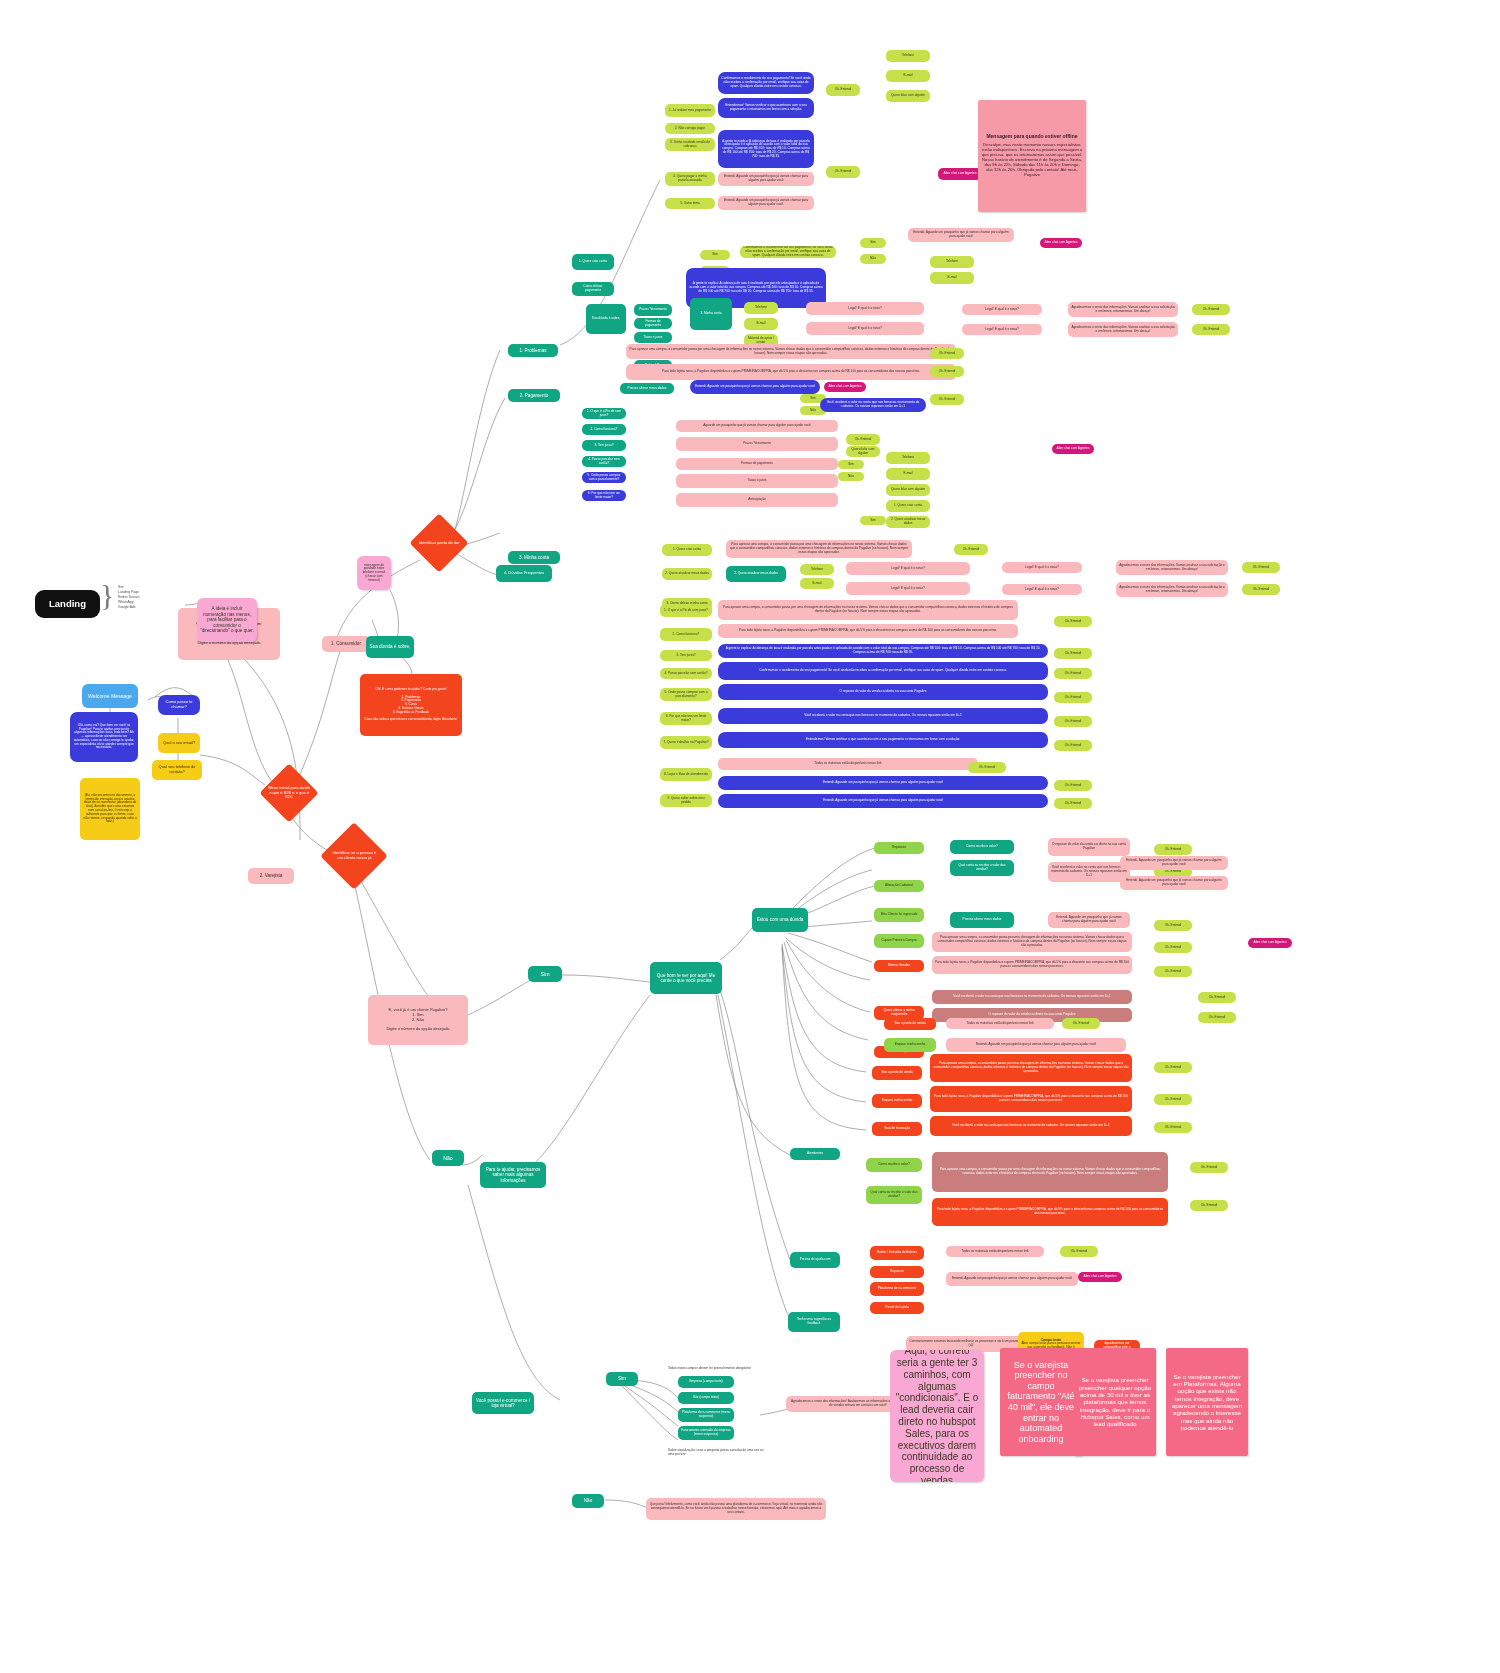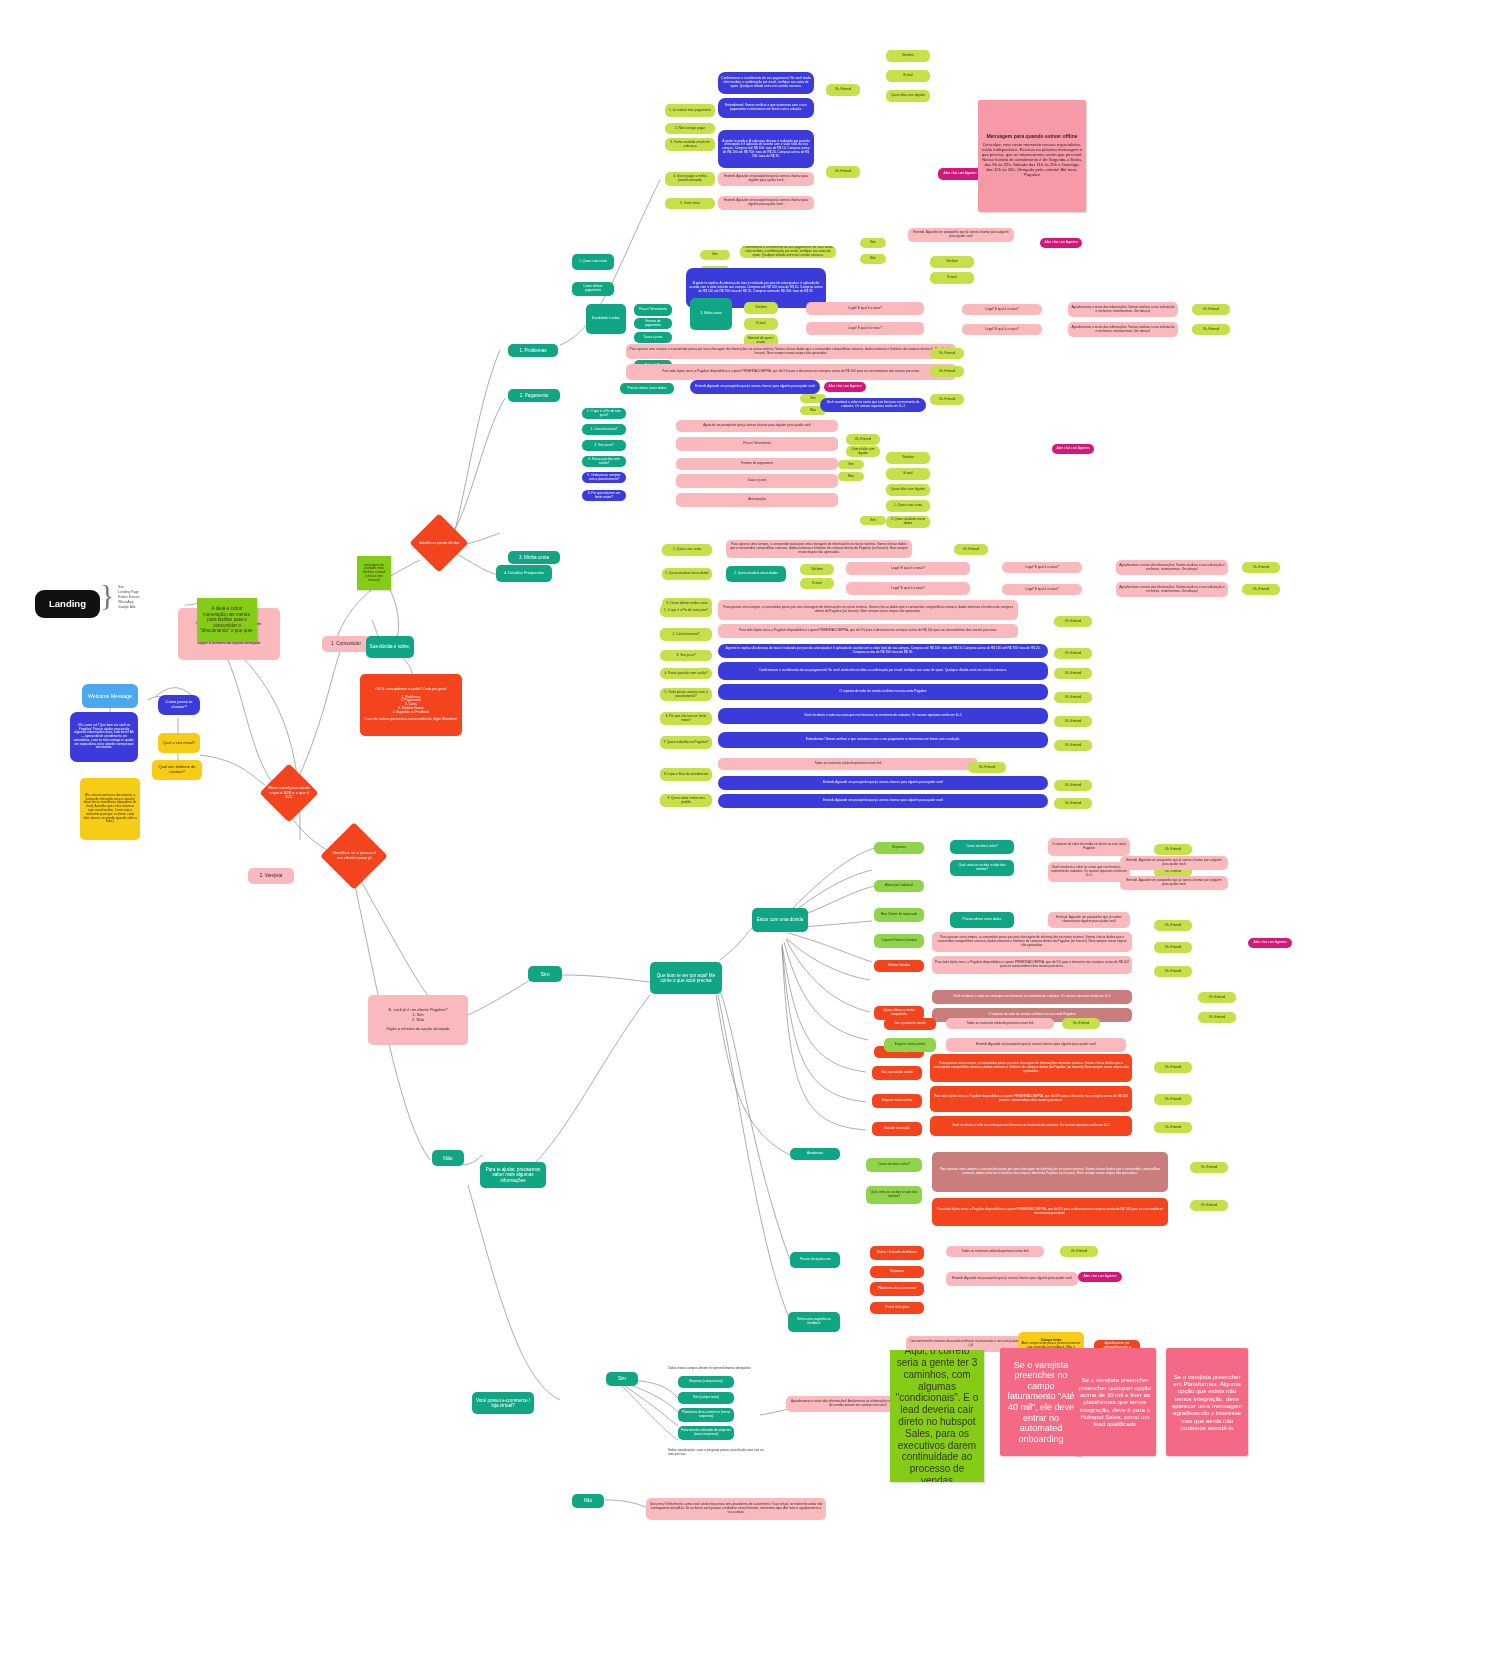--- a/index.html
+++ b/index.html
@@ -14,21 +14,21 @@
   .n-blue{background:#3b3bdb;color:#ffffff;border-radius:7px;}
   .n-lightblue{background:#4aa8ef;color:#ffffff;border-radius:6px;}
   .n-teal{background:#11a683;color:#ffffff;}
   .n-pink{background:#f9b9bd;color:#3a2d2f;}
   .n-rose{background:#c97d7d;color:#ffffff;}
   .n-magenta{background:#d4187a;color:#ffffff;}
   .n-red{background:#f4441e;color:#ffffff;}
   .n-lime{background:#c6e04a;color:#33381a;}
   .n-green{background:#8fd44a;color:#2c3a14;}
   .n-yellow{background:#f7cc17;color:#3a3007;}
-  .n-sticky{background:#84cc16;color:#3a3620;border-radius:0;
+  .n-sticky{background:#f9a8d4;color:#3a3620;border-radius:6px;
             box-shadow:1px 1px 2px rgba(0,0,0,.18);}
   .n-sticky-pink{background:#f79aa8;color:#3a2226;border-radius:2px;
             box-shadow:1px 1px 2px rgba(0,0,0,.18);}
   .n-sticky-rose{background:#f46a86;color:#ffffff;border-radius:2px;
             box-shadow:1px 1px 2px rgba(0,0,0,.18);}
   .diamond{position:absolute;background:#f4441e;color:#fff;display:flex;
            align-items:center;justify-content:center;text-align:center;
            transform:rotate(45deg);border-radius:4px;}
   .diamond span{transform:rotate(-45deg);display:block;line-height:1.15;}
   .tiny{font-size:3.2px;}

